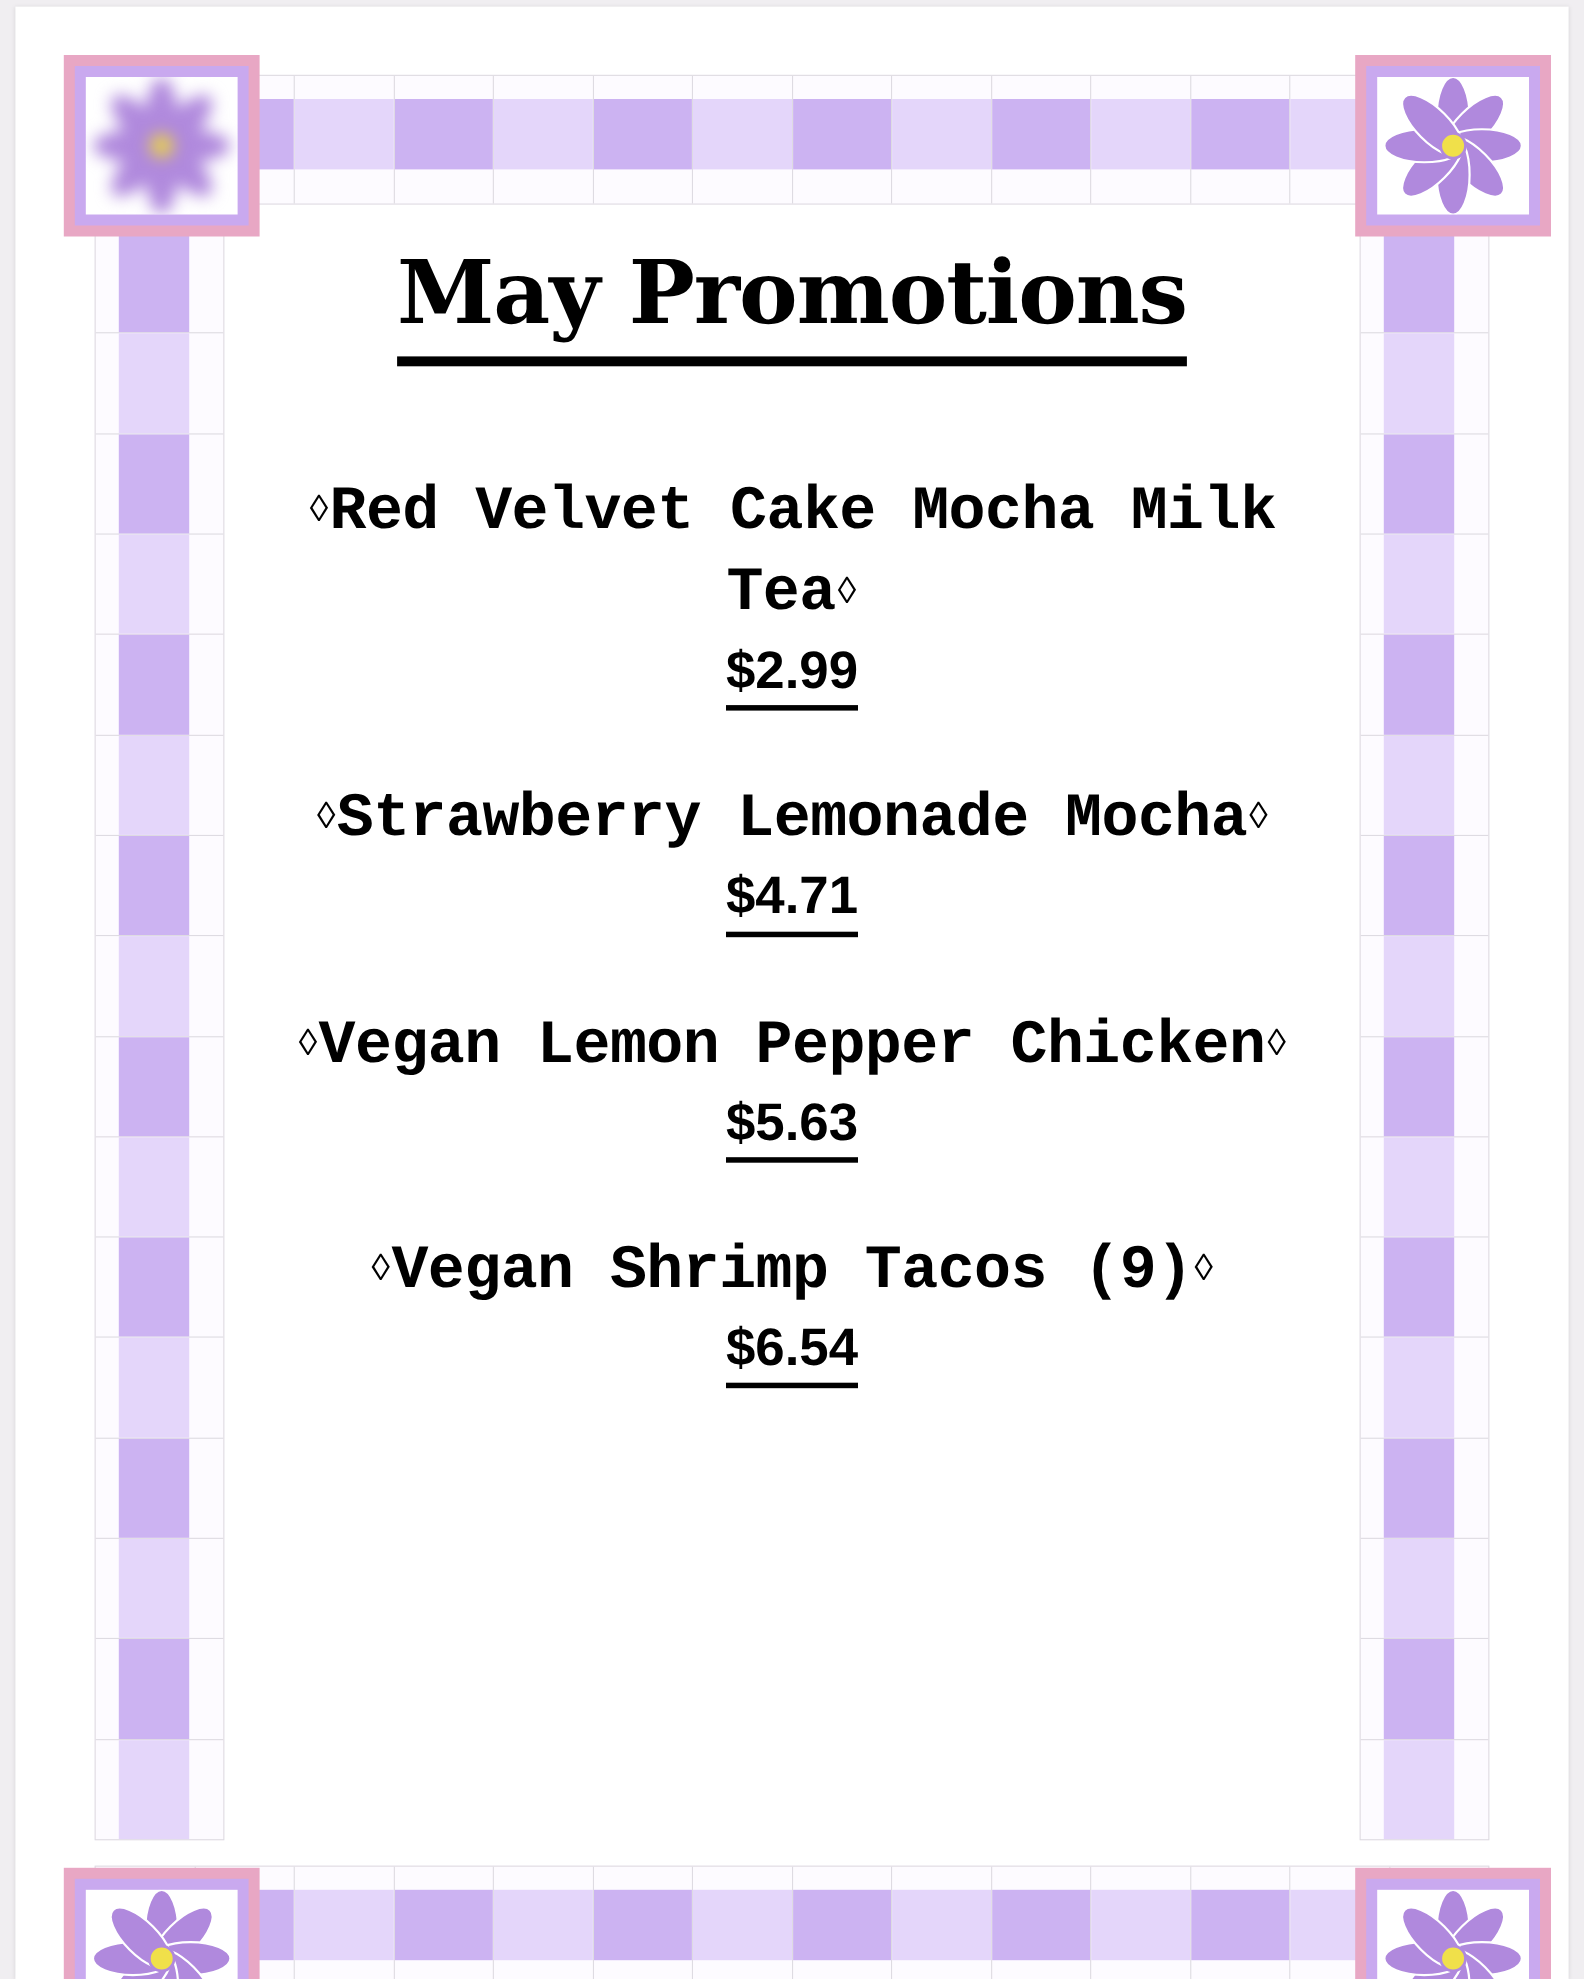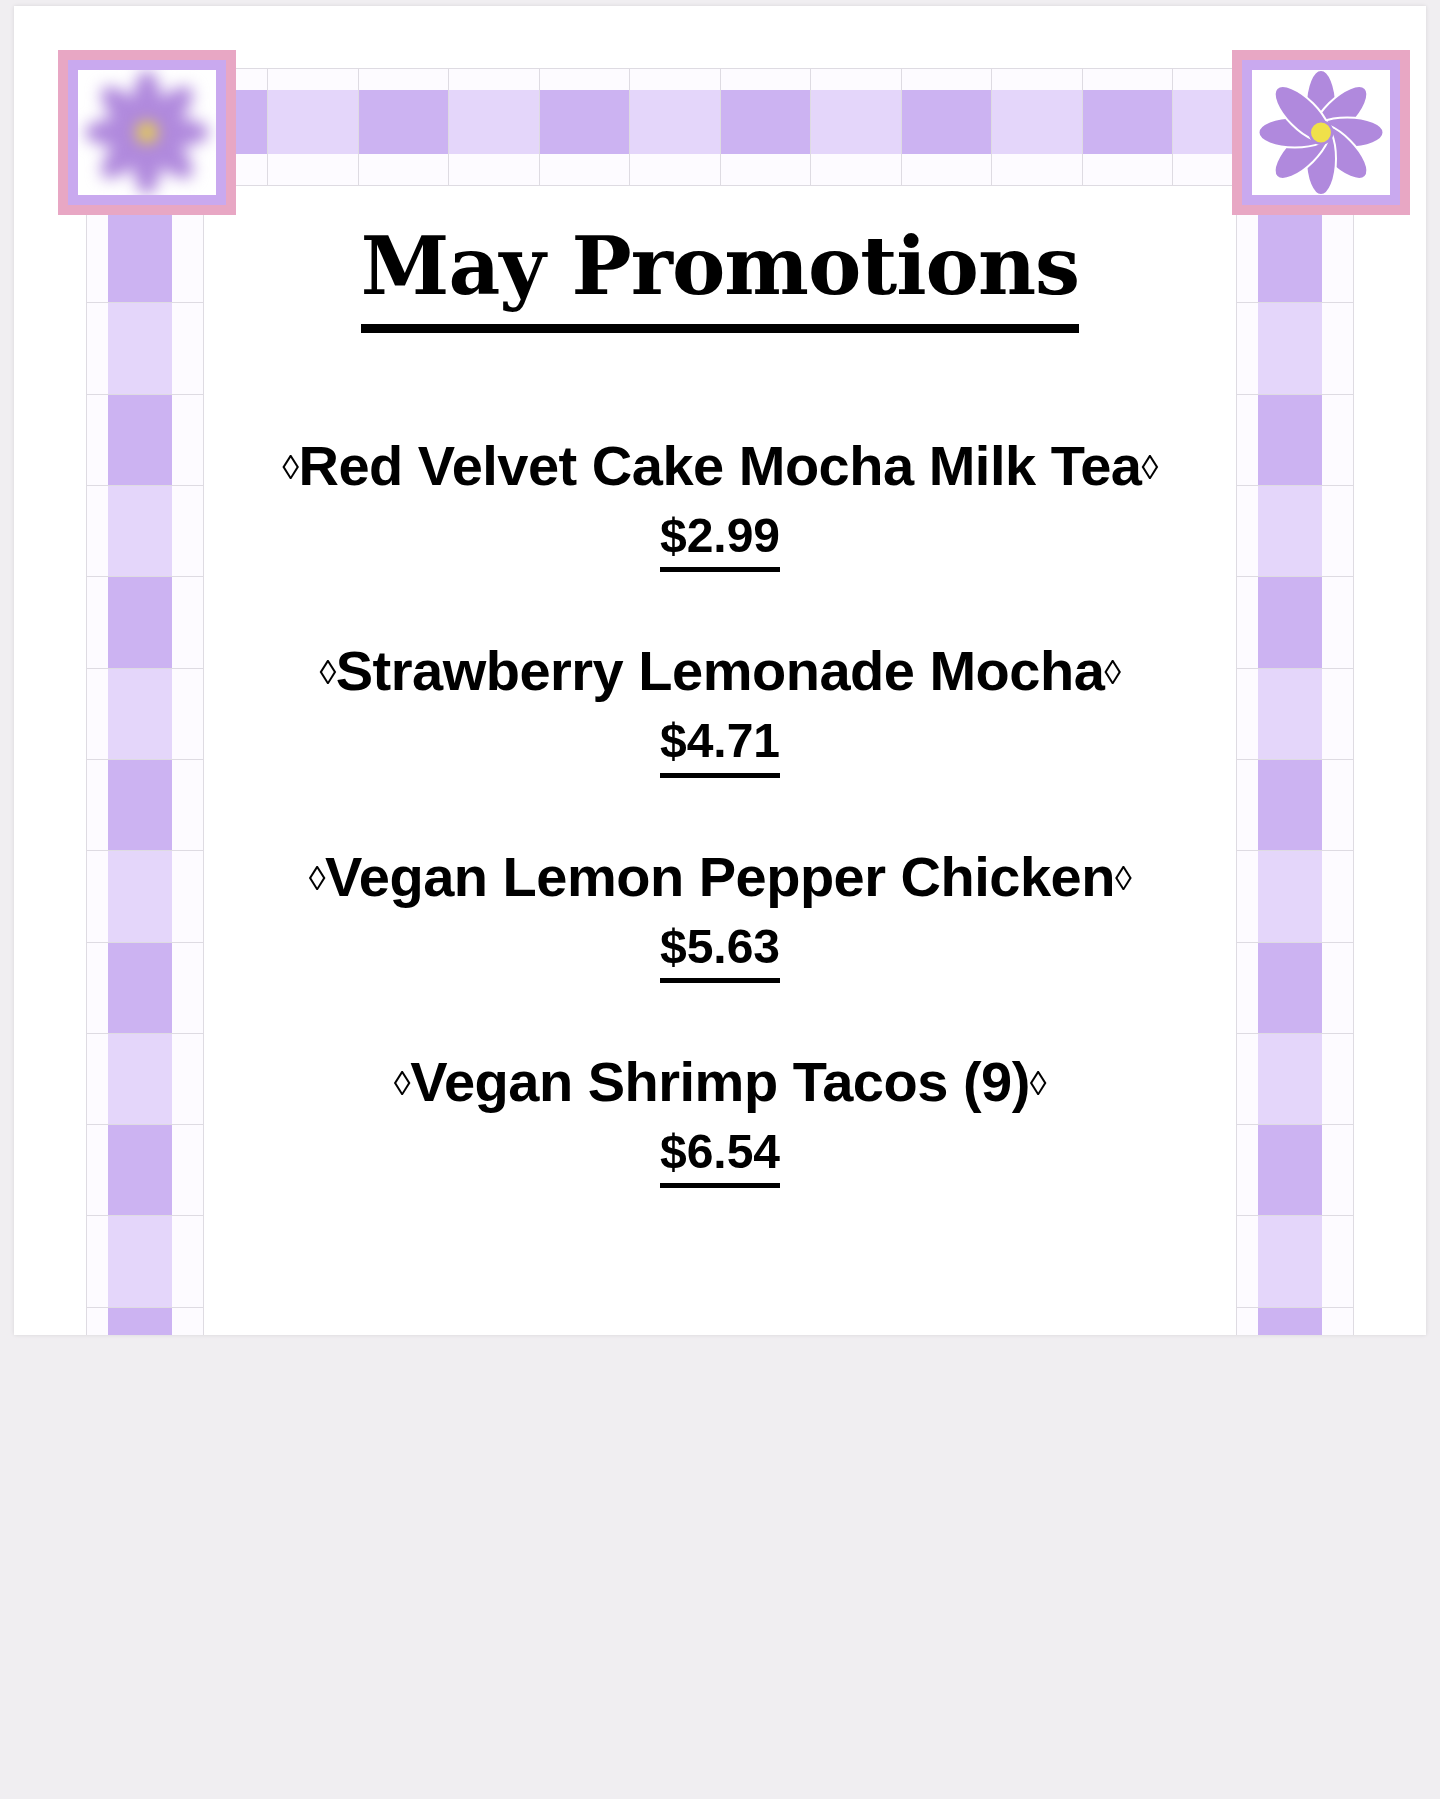--- a/index.html
+++ b/index.html
@@ -13,21 +13,21 @@
     overflow: hidden;
     font-family: "Liberation Serif", serif;
   }
 
   
   .page {
     position: absolute;
     left: 14px;
     top: 6px;
     width: 1412px;
-    height: 1329px;
+    height: 1794px;
     background: #ffffff;
     box-shadow: 0 0 4px rgba(0,0,0,0.10);
     overflow: hidden;
   }
 
   
   .strip {
     position: absolute;
     background: #fdfbff;
     box-sizing: border-box;
@@ -152,21 +152,21 @@
     border-bottom: 9px solid #000;
   }
   .items {
     margin-top: 96px;
   }
   .item {
     margin-bottom: 62px;
   }
   .item:last-child { margin-bottom: 0; }
   .item-name {
-    font-family: Liberation Sans, sans-serif;
+    font-family: Liberation Mono, monospace;
     font-weight: 700;
     font-size: 56px;
     line-height: 1.32;
     letter-spacing: -0.5px;
     margin: 0;
     padding: 0 10px;
     text-align: center;
   }
   .dia {
     font-size: 34px;

